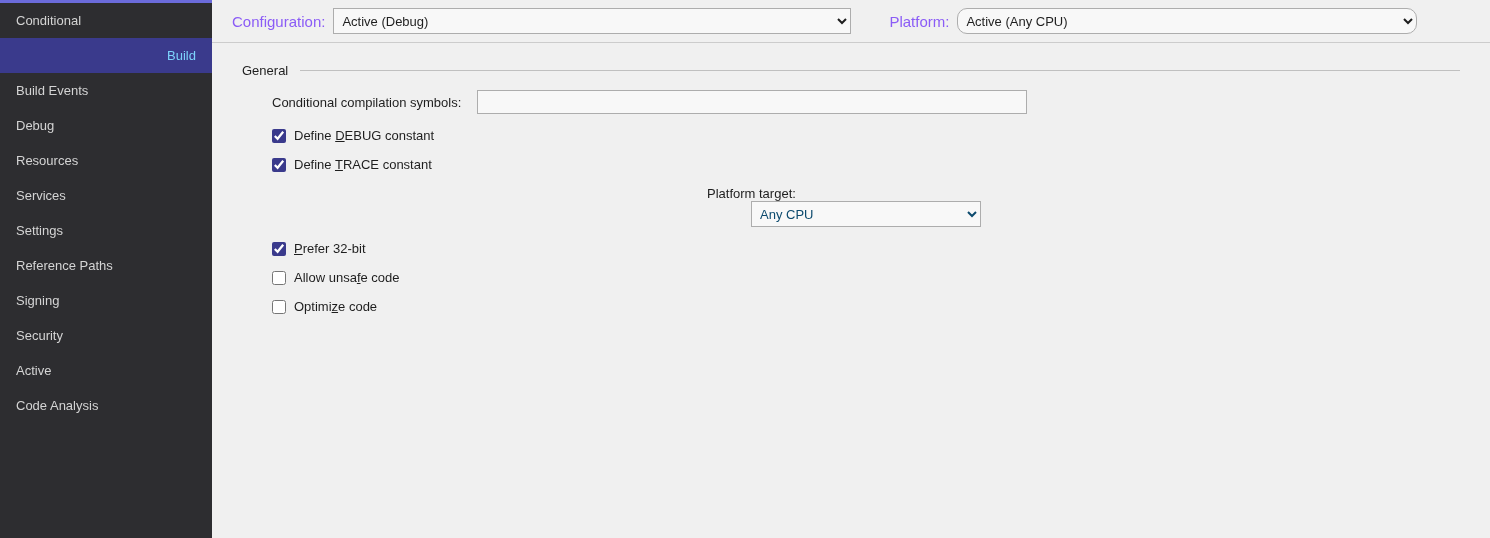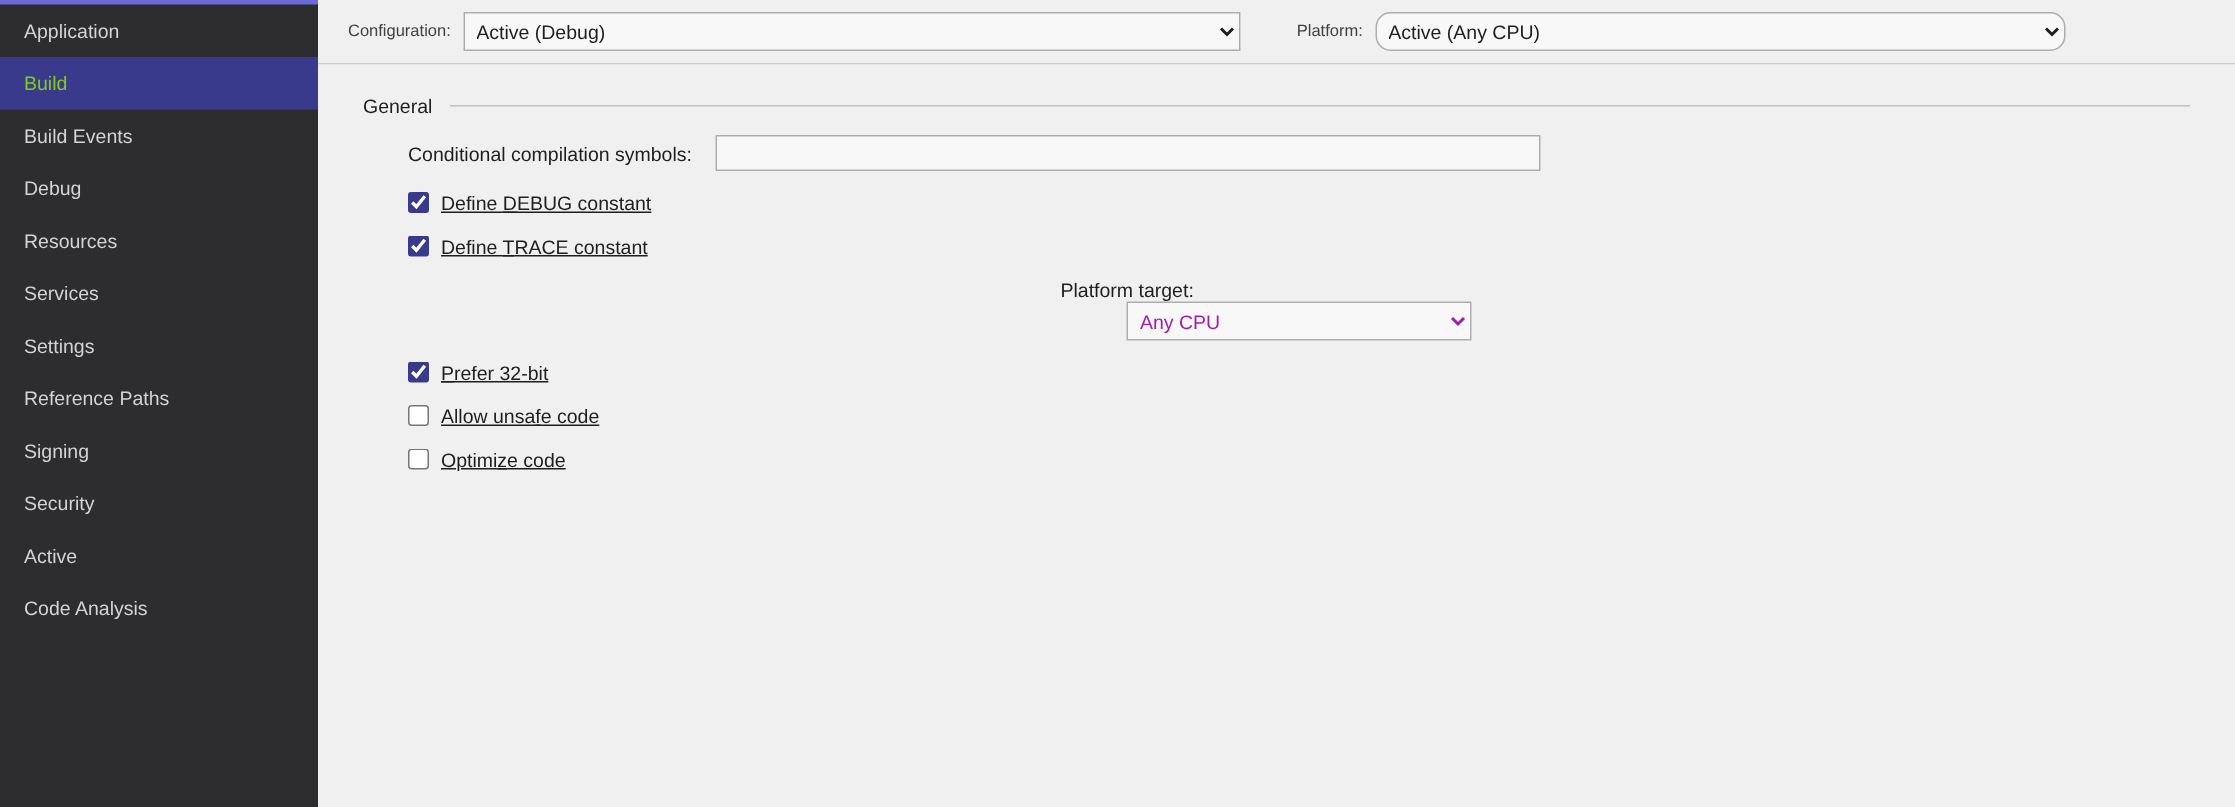--- a/index.html
+++ b/index.html
@@ -26,21 +26,22 @@
     }
     .sidebar-item {
       padding: 10px 16px;
       cursor: pointer;
       font-size: 13px;
       color: #d4d4d4;
       user-select: none;
     }
     .sidebar-item.active {
       background: #3a3a8c;
-      color: #84cc16;
+      color: #7dd3fc;
+      text-align: right;
     }
 
     
     .main {
       flex: 1;
       display: flex;
       flex-direction: column;
       background: #f0f0f0;
       overflow: hidden;
     }
@@ -53,22 +54,22 @@
       background: #f0f0f0;
       border-bottom: 1px solid #cccccc;
       gap: 8px;
     }
     .top-bar-group {
       display: flex;
       align-items: center;
       gap: 8px;
     }
     .top-bar-label {
-      font-size: 11px;
-      color: #404040;
+      font-size: 15px;
+      color: #8b5cf6;
     }
     .top-bar select {
       height: 26px;
       border: 1px solid #adadad;
       background: #f8f8f8;
       font-size: 13px;
       color: #1e1e1e;
       padding: 0 4px;
       outline: none;
       cursor: pointer;
@@ -121,23 +122,23 @@
       border: 1px solid #adadad;
       background: #f8f8f8;
       font-size: 13px;
       padding: 0 4px;
       outline: none;
     }
 
     
     .checkbox-row {
       display: flex;
+      align-items: center;
       margin-bottom: 14px;
       padding-left: 30px;
-      text-decoration: underline;
     }
     .checkbox-row input[type="checkbox"] {
       width: 14px;
       height: 14px;
       margin-right: 8px;
       cursor: pointer;
       accent-color: #3a3a8c;
     }
     .checkbox-row label {
       font-size: 13px;
@@ -163,39 +164,39 @@
       white-space: nowrap;
       width: 310px;
     }
     .platform-target-row select {
       width: 230px;
       height: 26px;
       border: 1px solid #adadad;
       background: #f8f8f8;
       font-size: 13px;
       padding: 0 4px;
-      color: #a21caf;
+      color: #0c4a6e;
       outline: none;
       cursor: pointer;
     }
 
     
     .progress-bar {
       height: 3px;
       background: #6b6bdb;
       width: 100%;
     }
   </style>
 </head>
 <body>
 
 <nav class="sidebar">
   <div class="progress-bar"></div>
 
-<div class="sidebar-item">Application</div>
+<div class="sidebar-item">Conditional</div>
     <div class="sidebar-item active">Build</div>
     <div class="sidebar-item">Build Events</div>
     <div class="sidebar-item">Debug</div>
     <div class="sidebar-item">Resources</div>
     <div class="sidebar-item">Services</div>
     <div class="sidebar-item">Settings</div>
     <div class="sidebar-item">Reference Paths</div>
     <div class="sidebar-item">Signing</div>
     <div class="sidebar-item">Security</div>
     <div class="sidebar-item">Active</div>

